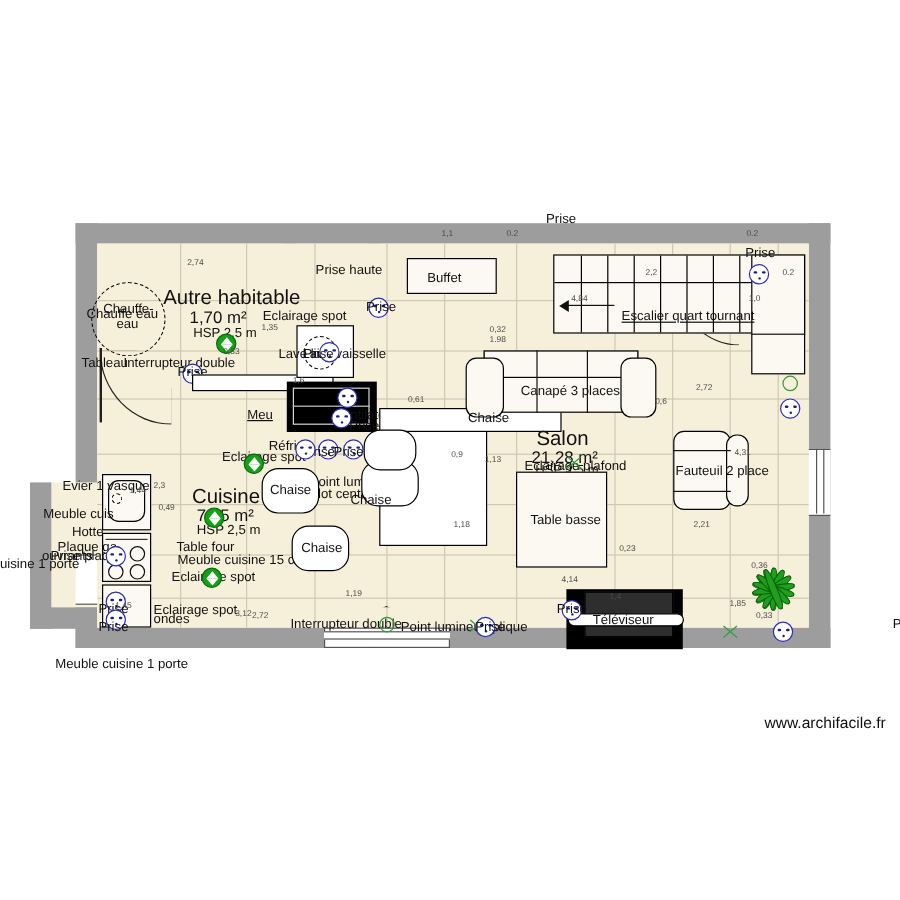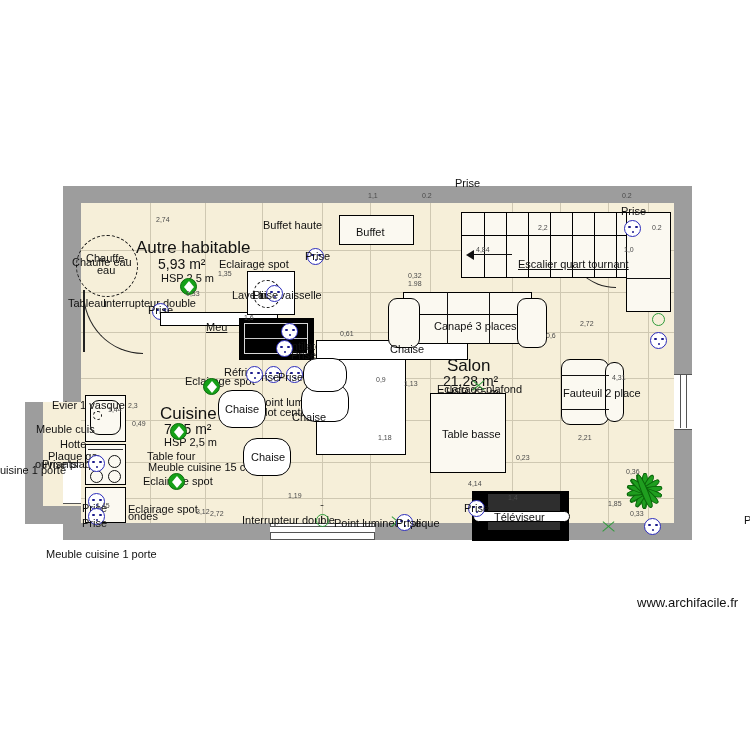--- a/index.html
+++ b/index.html
@@ -120,36 +120,36 @@
   <div style="position:absolute;left:83px;top:292px;width:60px;height:62px;border:1.1px solid #222;border-radius:0 0 0 100%;border-top:none;border-right:none;box-sizing:border-box;"></div>
   <div style="position:absolute;left:83px;top:290px;width:2px;height:62px;background:#222;"></div>
   <div class="arc" style="left:566px;top:238px;width:50px;height:50px;border-color:#222;border-top:none;border-right:none;border-radius:0 0 0 100%;"></div>
 
   <div class="dcirc" style="left:76px;top:235px;width:62px;height:62px;"></div>
   <span class="lbl" style="left:86px;top:252px;">Chauffe-</span>
   <span class="lbl" style="left:97px;top:264px;">eau</span>
   <span class="lbl" style="left:72px;top:256px;">Chauffe eau</span>
 
   <span class="lbl big" style="left:136px;top:242px;">Autre habitable</span>
-  <span class="lbl med" style="left:158px;top:258px;">5,93 m²</span>
+  <span class="lbl med" style="left:158px;top:258px;">1,70 m²</span>
   <span class="lbl" style="left:161px;top:272px;">HSP 2.5 m</span>
   <div class="spot" style="left:180px;top:278px;"></div>
   <span class="lbl" style="left:219px;top:258px;">Eclairage spot</span>
 
   <span class="lbl" style="left:68px;top:297px;">Tableau</span>
   <span class="lbl" style="left:103px;top:297px;">Interrupteur double</span>
   <div class="sock" style="left:152px;top:303px;">
       <i></i>
       <i></i>
       <i></i>
     </div>
   <span class="lbl" style="left:148px;top:304px;">Prise</span>
   <div class="furn white" style="left:160px;top:312px;width:118px;height:14px;"></div>
 
-  <span class="lbl" style="left:263px;top:219px;">Buffet haute</span>
+  <span class="lbl" style="left:263px;top:219px;">Prise haute</span>
   <div class="sock" style="left:307px;top:248px;">
       <i></i>
       <i></i>
       <i></i>
     </div>
   <span class="lbl" style="left:305px;top:250px;">Prise</span>
 
   <div class="furn white" style="left:247px;top:271px;width:48px;height:44px;"></div>
   <div class="dcirc" style="left:253px;top:280px;width:28px;height:28px;"></div>
   <span class="lbl" style="left:232px;top:289px;">Lave linge</span>
@@ -157,21 +157,21 @@
   <div class="sock" style="left:266px;top:285px;">
       <i></i>
       <i></i>
       <i></i>
     </div>
   <span class="lbl" style="left:253px;top:289px;">Prise</span>
 
   <div class="dark" style="left:239px;top:318px;width:75px;height:42px;"></div>
   <div style="position:absolute;left:244px;top:323px;width:64px;height:31px;border:1px solid #d8d8d8;box-sizing:border-box;"></div>
   <div class="gl h" style="left:244px;top:338px;width:64px;background:#c9c9c9;"></div>
-  <span class="lbl" style="left:206px;top:321px;text-decoration:underline;">Meu</span>
+  <span class="lbl" style="left:206px;top:340px;text-decoration:underline;">Meu</span>
   <div class="sock" style="left:281px;top:323px;">
       <i></i>
       <i></i>
       <i></i>
     </div>
   <span class="lbl" style="left:279px;top:340px;">Ventilateur sortie</span>
   <div class="sock" style="left:276px;top:340px;">
       <i></i>
       <i></i>
       <i></i>

